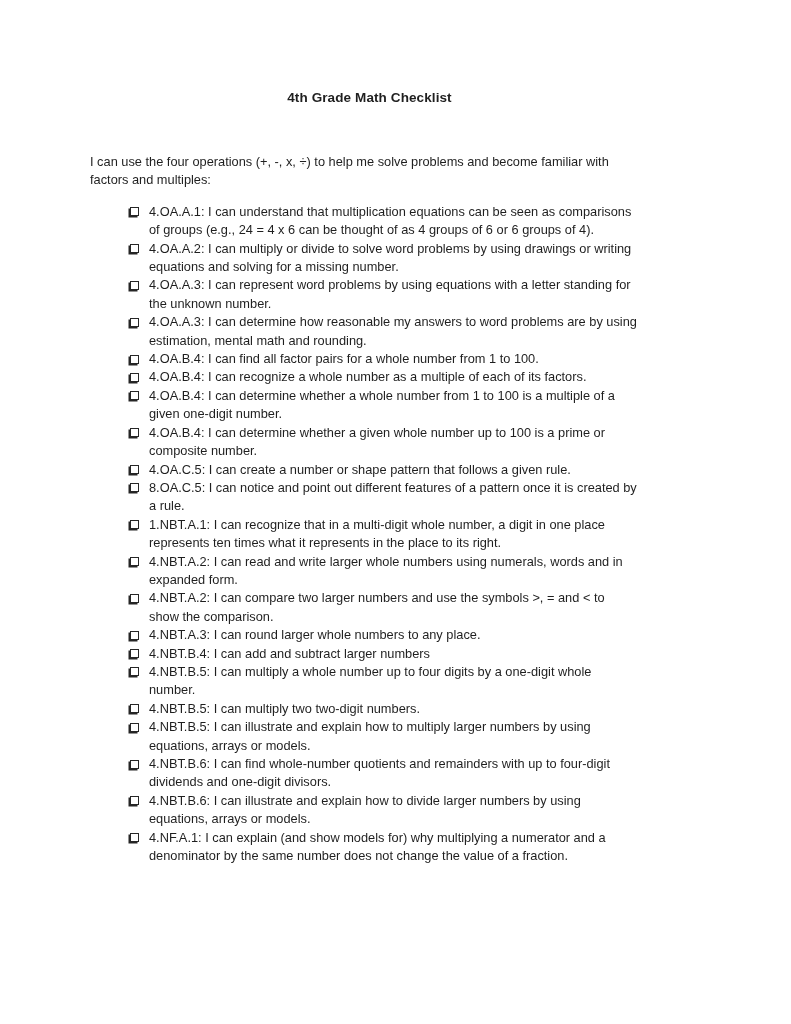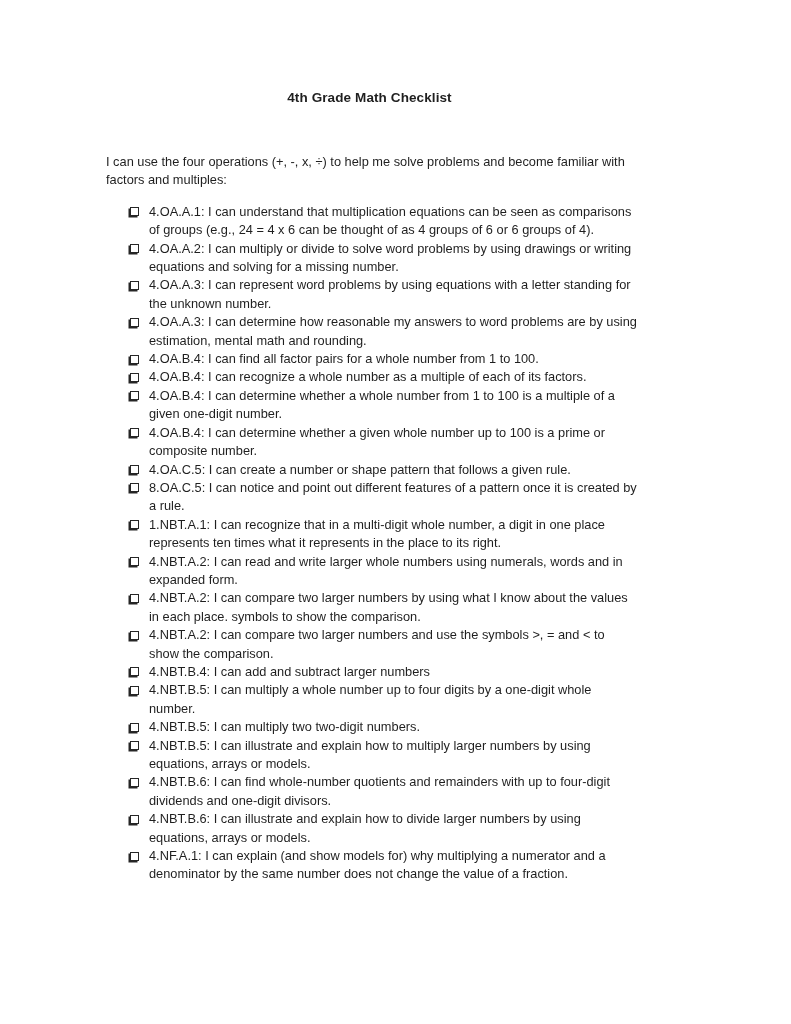--- a/index.html
+++ b/index.html
@@ -24,21 +24,21 @@
     font-size: 13.5px;
     font-weight: bold;
     text-align: center;
     margin: 0 0 46px 0;
     line-height: 18px;
     letter-spacing: 0.1px;
   }
   .intro {
     font-size: 12.8px;
     line-height: 18.4px;
-    margin: 0 0 13px 16px;
+    margin: 0 0 13px 0;
     max-width: 618px;
   }
   .checklist {
     list-style: none;
     margin: 12px;
     padding: 0;
     max-width: 618px;
   }
   .checklist li {
     position: relative;
@@ -119,30 +119,30 @@
   <li>
     <span class="box"></span>
     <span class="item-text">1.NBT.A.1: I can recognize that in a multi-digit whole number, a digit in one place represents ten times what it represents in the place to its right.</span>
   </li>
 
   <li>
     <span class="box"></span>
     <span class="item-text">4.NBT.A.2: I can read and write larger whole numbers using numerals, words and in expanded form.</span>
   </li>
 
-  <li>
-    <span class="box"></span>
-    <span class="item-text">4.NBT.A.2: I can compare two larger numbers by using what I know about the values in each place. symbols to show the comparison.</span>
-  </li>
 
   <li>
     <span class="box"></span>
     <span class="item-text">4.NBT.A.2: I can compare two larger numbers and use the symbols &gt;, = and &lt; to show the comparison.</span>
   </li>
 
+  <li>
+    <span class="box"></span>
+    <span class="item-text">4.NBT.A.3: I can round larger whole numbers to any place.</span>
+  </li>
 
   <li>
     <span class="box"></span>
     <span class="item-text">4.NBT.B.4: I can add and subtract larger numbers</span>
   </li>
 
   <li>
     <span class="box"></span>
     <span class="item-text">4.NBT.B.5: I can multiply a whole number up to four digits by a one-digit whole number.</span>
   </li>

